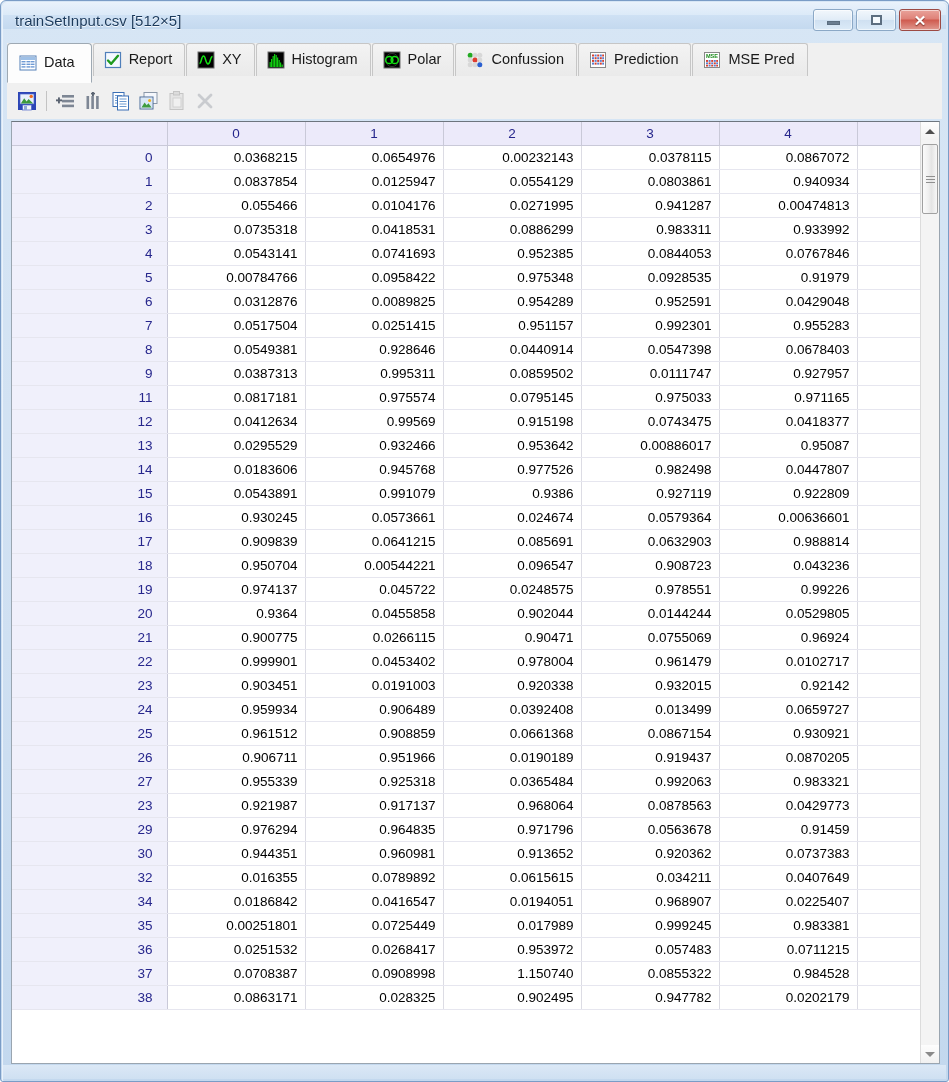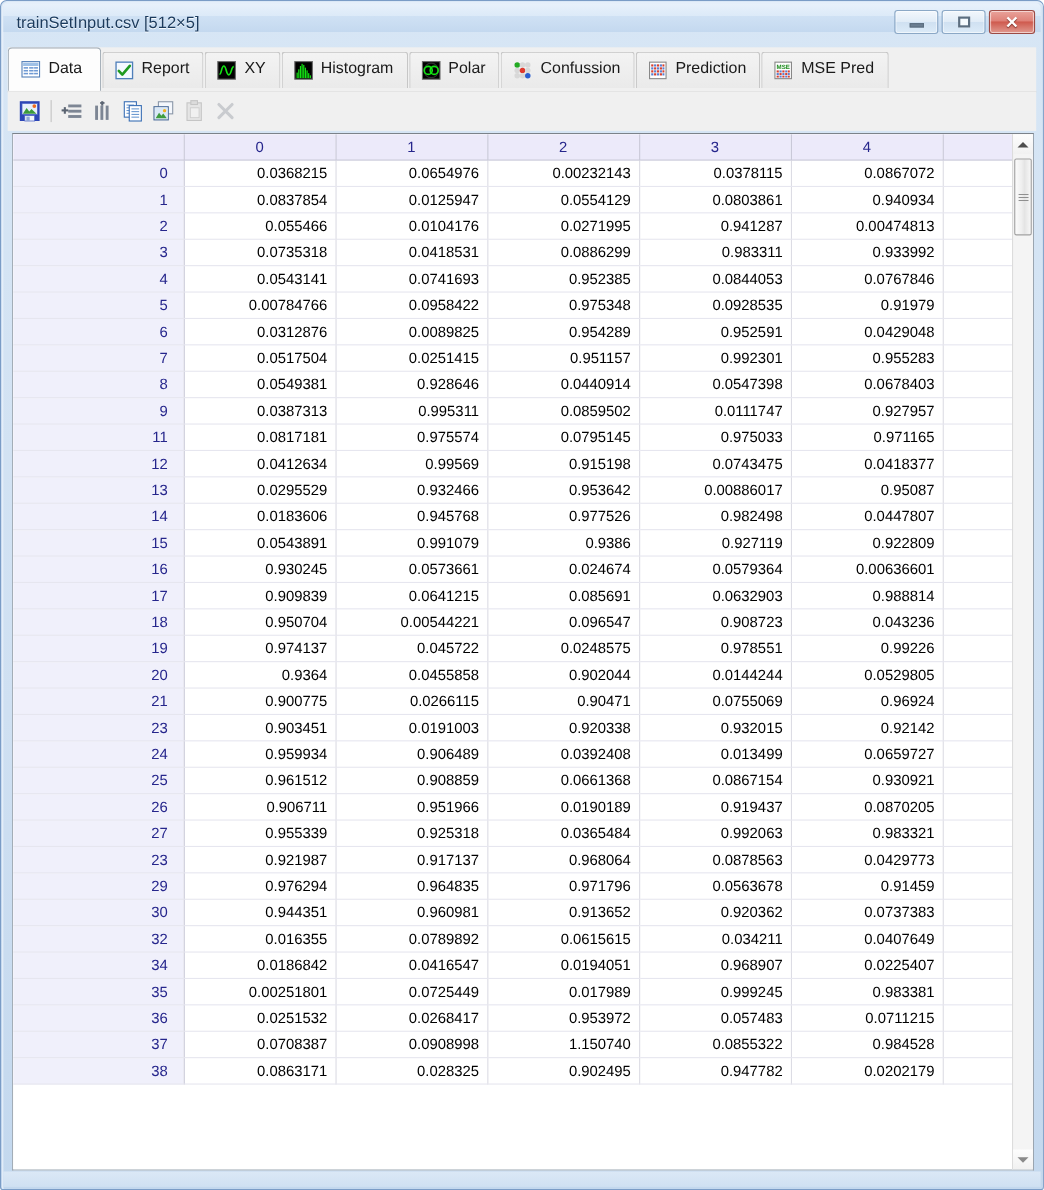--- a/index.html
+++ b/index.html
@@ -103,21 +103,21 @@
   
   #tabstrip {
     position: absolute;
     left: 6px;
     top: 42px;
     width: 935px;
     height: 40px;
     background: #f0f0f0;
     border-bottom: 1px solid #b8b8b8;
     display: flex;
-    align-items: center;
+    align-items: flex-start;
   }
   .tab {
     position: relative;
     height: 33px;
     box-sizing: border-box;
     display: flex;
     align-items: center;
     gap: 7px;
     padding: 0 12px 0 10px;
     background: linear-gradient(to bottom, #f3f3f3 0%, #eaeaea 100%);
@@ -767,20 +767,29 @@
             <tr>
               <td class="rowhdr">21</td>
               <td class="cell">0.900775</td>
               <td class="cell">0.0266115</td>
               <td class="cell">0.90471</td>
               <td class="cell">0.0755069</td>
               <td class="cell">0.96924</td>
               <td class="filler"></td>
             </tr>
             <tr>
+              <td class="rowhdr">22</td>
+              <td class="cell">0.999901</td>
+              <td class="cell">0.0453402</td>
+              <td class="cell">0.978004</td>
+              <td class="cell">0.961479</td>
+              <td class="cell">0.0102717</td>
+              <td class="filler"></td>
+            </tr>
+            <tr>
               <td class="rowhdr">23</td>
               <td class="cell">0.903451</td>
               <td class="cell">0.0191003</td>
               <td class="cell">0.920338</td>
               <td class="cell">0.932015</td>
               <td class="cell">0.92142</td>
               <td class="filler"></td>
             </tr>
             <tr>
               <td class="rowhdr">24</td>

